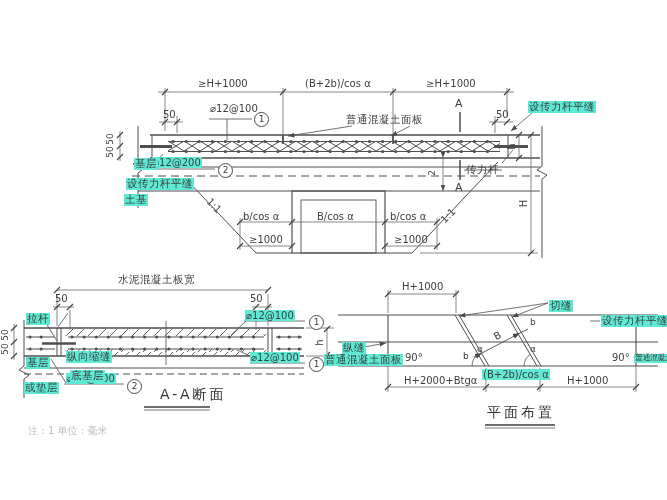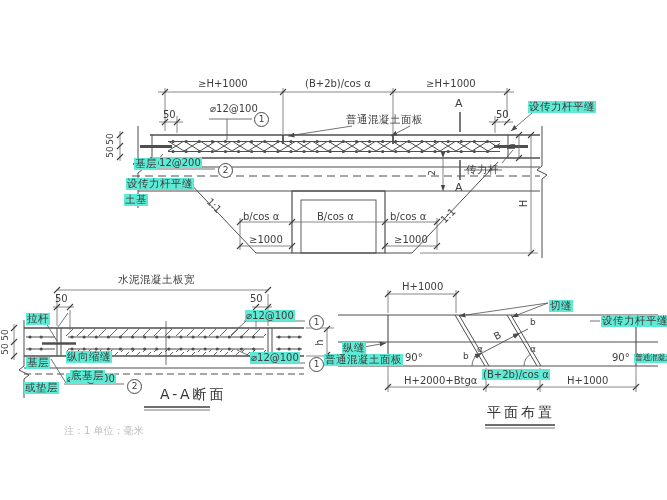--- a/index.html
+++ b/index.html
@@ -209,15 +209,15 @@
 <div class="lbl rB" style="left:494px;top:330px;">B</div>
 <div class="lbl sm" style="left:530px;top:318px;">b</div>
 <div class="lbl sm" style="left:463px;top:352px;">b</div>
 <div class="lbl sm" style="left:477px;top:345px;">α</div>
 <div class="lbl sm" style="left:530px;top:345px;">α</div>
 <div class="lbl" style="left:404px;top:375px;">H+2000+Btgα</div>
 <div class="lbl wb" style="left:482px;top:369px;">(B+2b)/cos α</div>
 <div class="lbl" style="left:567px;top:375px;">H+1000</div>
 <div class="lbl title" style="left:487px;top:405px;">平面布置</div>
 
-<div class="lbl" style="left:28px;top:425px;color:#bdbdbd;margin-left:36px;">注：1  单位：毫米</div>
+<div class="lbl" style="left:28px;top:425px;color:#bdbdbd;">注：1  单位：毫米</div>
 
 </div>
 
 </body></html>

